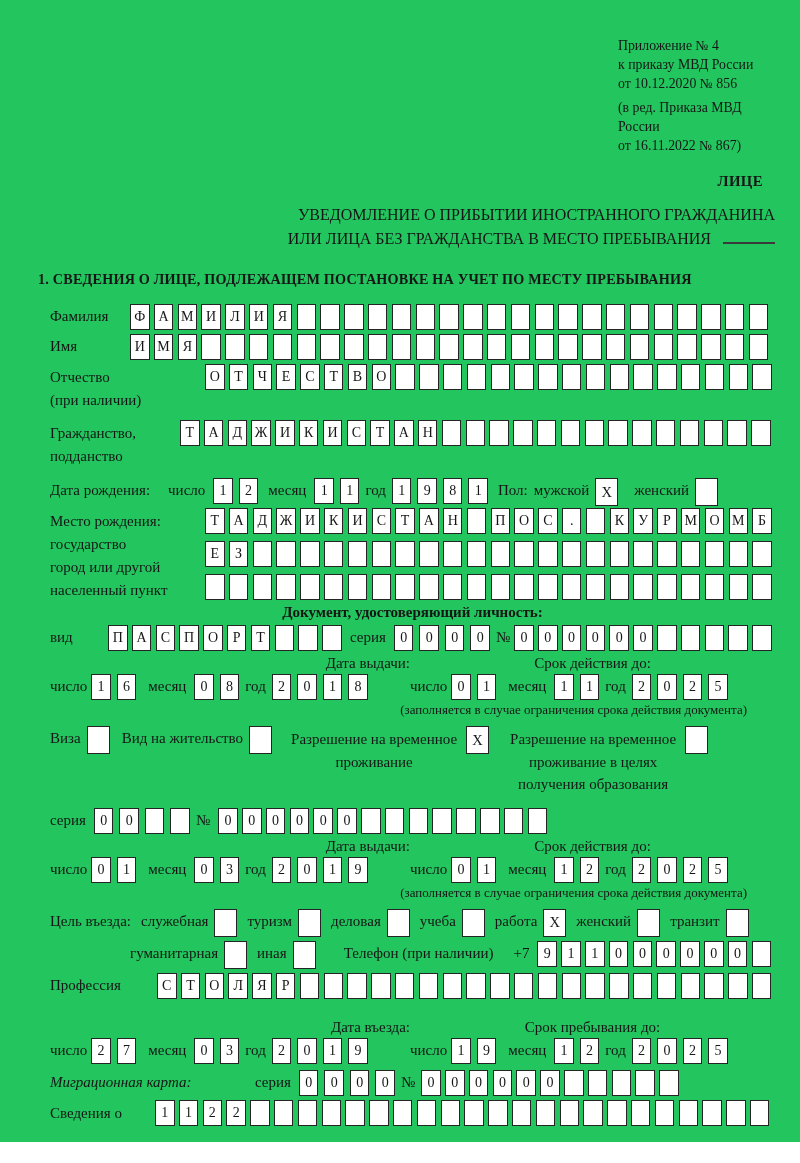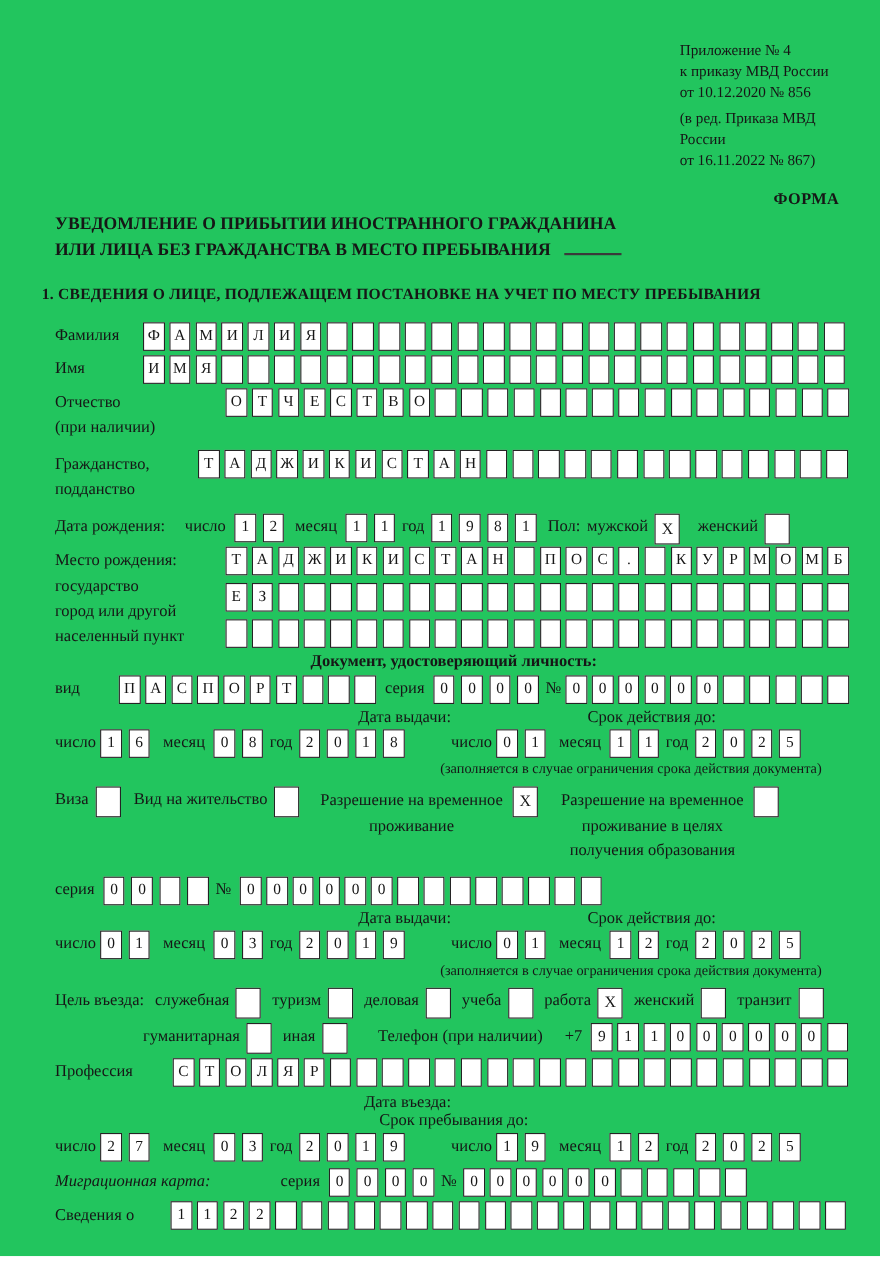--- a/index.html
+++ b/index.html
@@ -8,21 +8,21 @@
     width: 800px; height: 1142px; overflow: hidden; position: relative;
     padding: 36px 25px 0 50px;
     font-family: "Liberation Serif", "DejaVu Serif", serif;
     color: #161616; background: #22c55e;
   }
   
   .hdr { margin-left: 568px; font-size: 13.8px; line-height: 1.38; }
   .hdr .grp2 { margin-top: 5px; }
   .forma { text-align: right; padding-right: 12px; font-weight: bold; font-size: 14.8px; margin-top: 18px; letter-spacing: .4px; }
   
-  .title { text-align: left; font-weight: bold; font-size: 16px; margin-top: 2px; line-height: 1.5; }
+  .title { text-align: right; font-weight: normal; font-size: 16px; margin-top: 13px; line-height: 1.5; }
   .blank-ul { display: inline-block; width: 52px; border-bottom: 2.2px solid #3a3a3a; margin-left: 12px; }
   .sect { font-weight: bold; font-size: 14.2px; margin: 20px 0 0 -12px; letter-spacing: .2px; white-space: nowrap; }
   .formbody { margin-top: 16px; }
   
   .frow { display: flex; align-items: flex-start; margin-bottom: 4px; font-size: 15px; }
   .lbl { flex: none; padding-top: 4px; }
   .multiline { line-height: 23px; padding-top: 2px; }
   .w58 { width: 58px; } .w80 { width: 80px; } .w105 { width: 105px; } .w107 { width: 107px; }
   .w130 { width: 130px; } .w155 { width: 155px; } .w165 { width: 165px; font-style: italic; }
   .ml4{margin-left:4px;} .ml6{margin-left:6px;} .ml8{margin-left:8px;} .ml12{margin-left:12px;}
@@ -72,21 +72,21 @@
         <div>Приложение № 4</div>
         <div>к приказу МВД России</div>
         <div>от 10.12.2020 № 856</div>
       </div>
     <div class="grp2">
         <div>(в ред. Приказа МВД России</div>
         <div>от 16.11.2022 № 867)</div>
       </div>
   </div>
 
-  <div class="forma">ФОРМА</div>
+  <div class="forma">ЛИЦЕ</div>
 
   <div class="title">
     <div>УВЕДОМЛЕНИЕ О ПРИБЫТИИ ИНОСТРАННОГО ГРАЖДАНИНА</div>
     <div><span>ИЛИ ЛИЦА БЕЗ ГРАЖДАНСТВА В МЕСТО ПРЕБЫВАНИЯ</span><span class="blank-ul"></span></div>
   </div>
 
   <div class="sect">1. СВЕДЕНИЯ О ЛИЦЕ, ПОДЛЕЖАЩЕМ ПОСТАНОВКЕ НА УЧЕТ ПО МЕСТУ ПРЕБЫВАНИЯ</div>
 
   <div class="formbody">
 
@@ -598,21 +598,21 @@
           <div class="cell"></div>
           <div class="cell"></div>
           <div class="cell"></div>
           <div class="cell"></div>
           <div class="cell"></div>
           <div class="cell"></div>
           <div class="cell"></div>
         </div>
     </div>
 
-    <div class="dhdrs" style="margin-top:6px;flex-direction:column;">
+    <div class="dhdrs" style="margin-top:20px;">
       <span class="dh-l">Дата въезда:</span>
       <span class="dh-r">Срок пребывания до:</span>
     </div>
     <div class="frow daterow">
       <div class="half-l">
         <span class="lbl">число</span>
         <div class="boxes dg ml4">
             <div class="cell">2</div>
             <div class="cell">7</div>
           </div>

